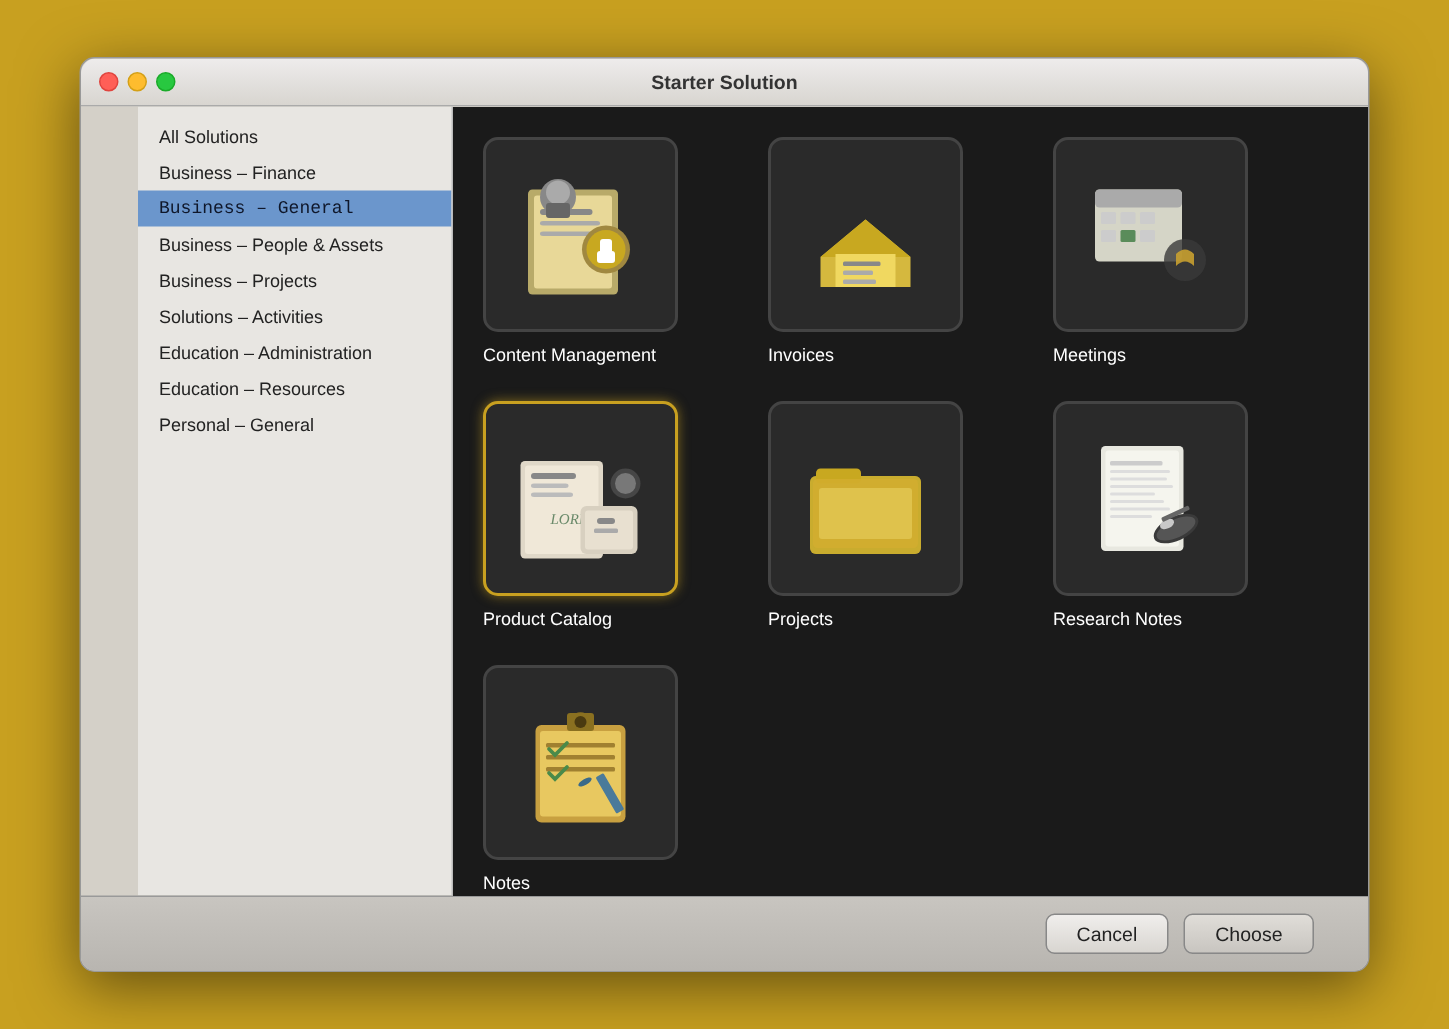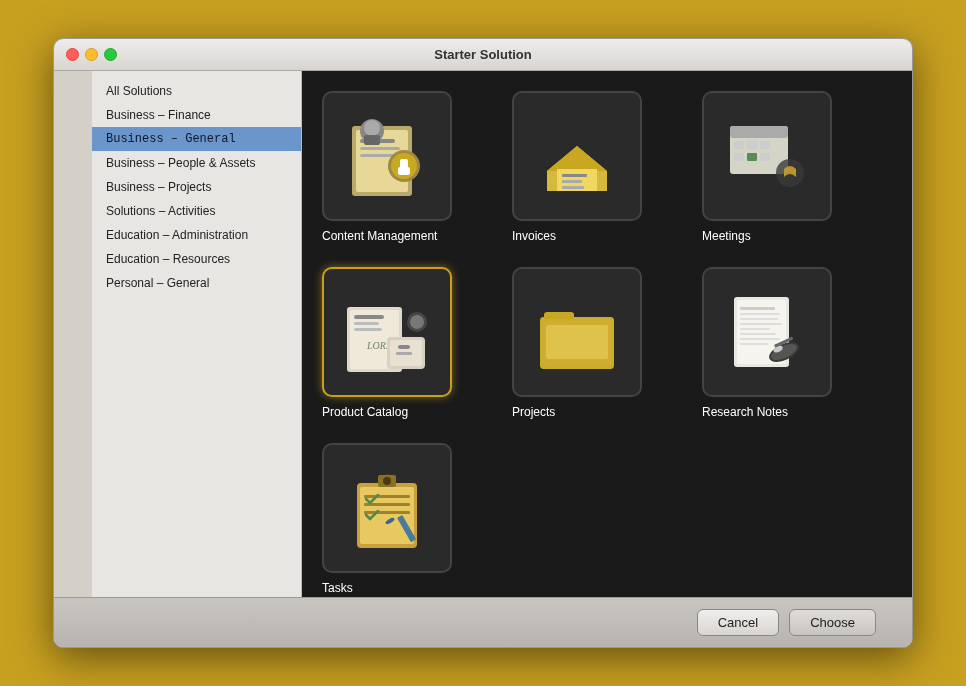--- a/index.html
+++ b/index.html
@@ -307,21 +307,21 @@
       <circle cx="45" cy="18" r="4" fill="#4a3a10"></circle>
       <rect x="22" y="32" width="46" height="3" rx="1" fill="#a08030"></rect>
       <rect x="22" y="40" width="46" height="3" rx="1" fill="#a08030"></rect>
       <rect x="22" y="48" width="46" height="3" rx="1" fill="#a08030"></rect>
       <path d="M 24 36 L 28 40 L 36 32" stroke="#4a8a4a" stroke-width="2.5" fill="none" stroke-linecap="round"></path>
       <path d="M 24 52 L 28 56 L 36 48" stroke="#4a8a4a" stroke-width="2.5" fill="none" stroke-linecap="round"></path>
       <rect x="55" y="55" width="6" height="28" rx="1" fill="#4a7a9a" transform="rotate(-30 55 55)"></rect>
       <ellipse cx="48" cy="58" rx="5" ry="2" fill="#3a6a8a" transform="rotate(-30 48 58)"></ellipse>
     </svg>
             </div>
-            <span class="grid-item-label">Tasks</span>
+            <span class="grid-item-label">Notes</span>
           </div>
         </div>
     </div>
   </div>
 
   <div class="footer">
     <button class="footer-btn">Cancel</button>
     <button class="footer-btn primary">Choose</button>
   </div>
 </div>

